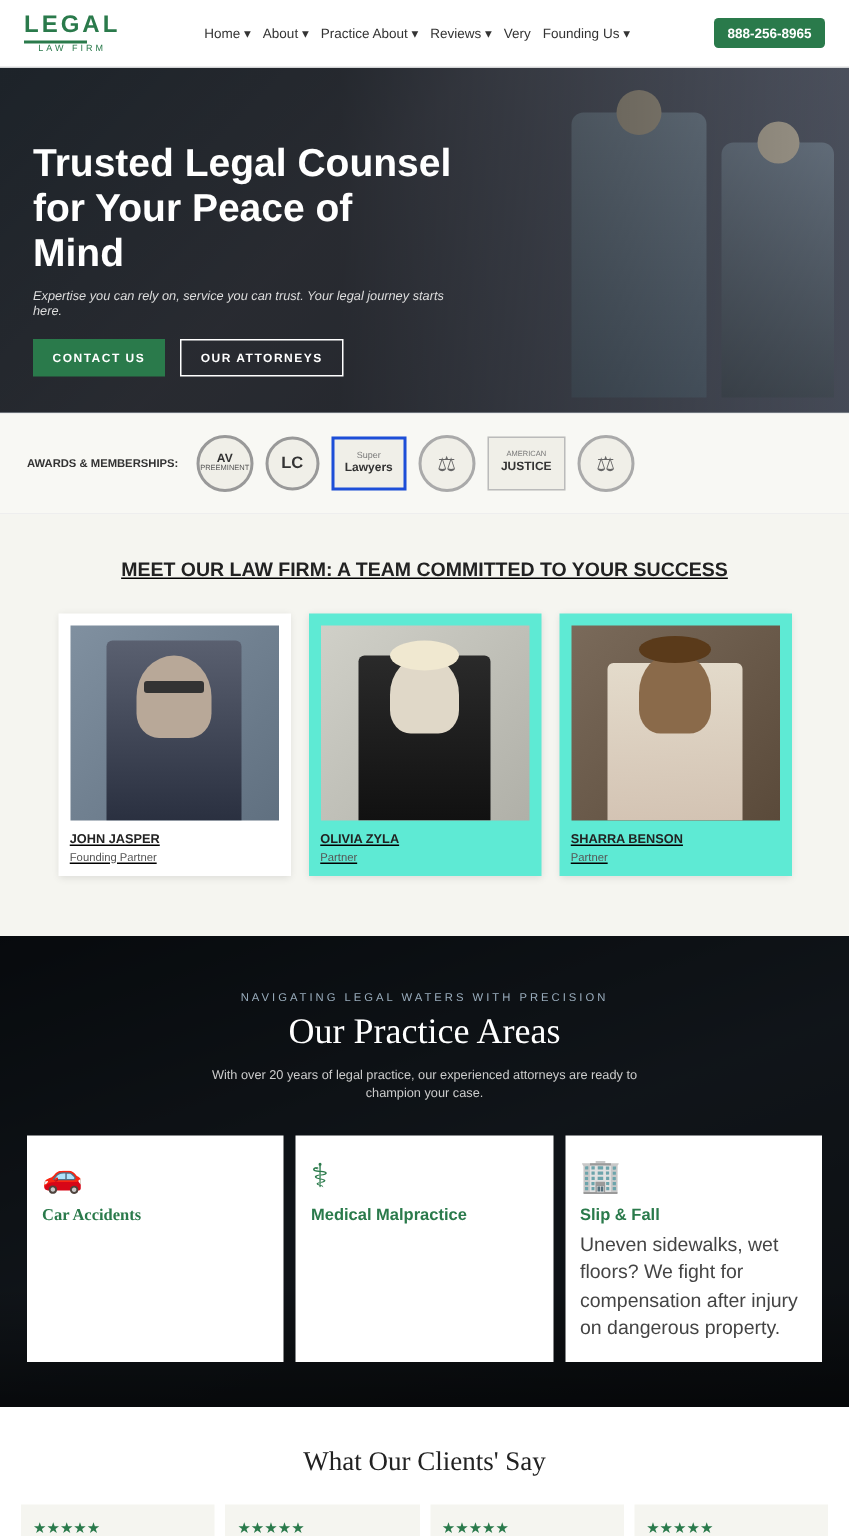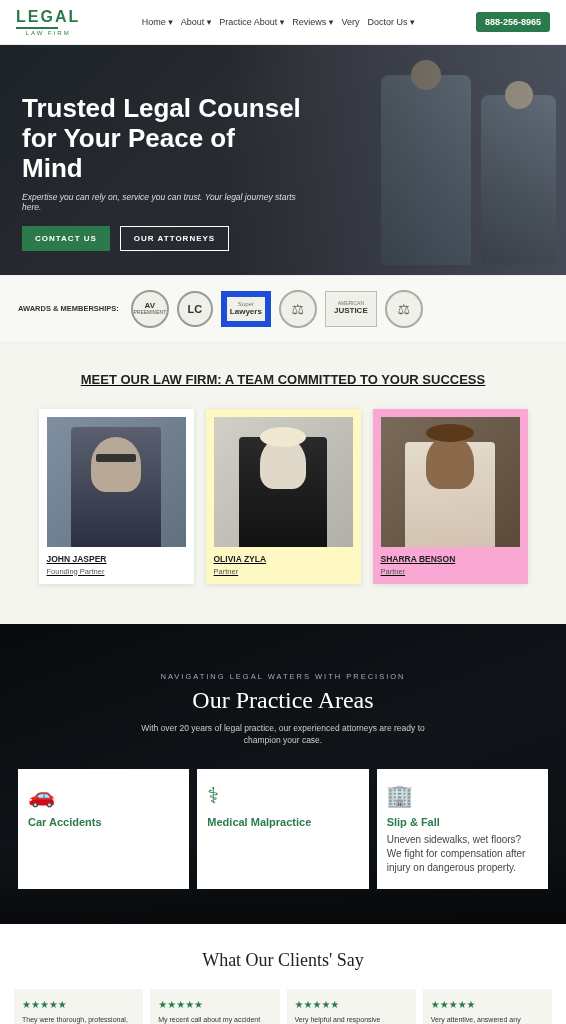--- a/index.html
+++ b/index.html
@@ -28,21 +28,21 @@
     <span style="font-size:16px; font-weight:900; color:#2a7a4b; letter-spacing:2px;">LEGAL</span>
     <div style="width:42px; height:1.5px; background:#2a7a4b; margin:1px 0;"></div>
     <span style="font-size:6px; color:#2a7a4b; letter-spacing:2px; display:block;">LAW FIRM</span>
   </div>
   <div style="display:flex; align-items:center; gap:8px;">
     <span style="font-size:9px; color:#333; cursor:pointer;">Home ▾</span>
     <span style="font-size:9px; color:#333; cursor:pointer;">About ▾</span>
     <span style="font-size:9px; color:#333; cursor:pointer;">Practice About ▾</span>
     <span style="font-size:9px; color:#333; cursor:pointer;">Reviews ▾</span>
     <span style="font-size:9px; color:#333; cursor:pointer;">Very</span>
-    <span style="font-size:9px; color:#333; cursor:pointer;">Doctor Us ▾</span>
+    <span style="font-size:9px; color:#333; cursor:pointer;">Founding Us ▾</span>
   </div>
   <button style="background:#2a7a4b; color:#fff; padding:5px 9px; border:none; border-radius:3px; font-size:9px; font-weight:bold; cursor:pointer;">888-256-8965</button>
 </nav>
 
 <div class="hero" style="position:relative; min-height:230px; overflow:hidden; display:flex; align-items:flex-end; padding:24px 22px;">
 
   <div style="position:absolute; inset:0; background:linear-gradient(135deg, #4a5a6a 0%, #6a7080 40%, #5a6070 100%); opacity:0.9;"></div>
 
   <div style="position:absolute; right:10px; top:0; bottom:0; width:55%; display:flex; align-items:center; justify-content:flex-end;">
 
@@ -68,21 +68,21 @@
 <div style="background:#f8f8f4; padding:14px 18px; display:flex; align-items:center; gap:12px; border-top:1px solid #eee; border-bottom:1px solid #eee; flex-wrap:wrap;">
   <span style="font-size:7.5px; font-weight:bold; color:#333; white-space:nowrap; text-transform:uppercase;">AWARDS &amp; MEMBERSHIPS:</span>
   <div style="display:flex; align-items:center; gap:8px; flex-wrap:wrap;">
     <div style="width:38px; height:38px; border-radius:50%; border:2px solid #999; display:flex; align-items:center; justify-content:center; background:#f0efe8; flex-direction:column;">
       <span style="font-size:8px; font-weight:900; color:#333; line-height:1;">AV</span>
       <span style="font-size:5px; color:#555; text-align:center; line-height:1.1;">PREEMINENT</span>
     </div>
     <div style="width:36px; height:36px; border-radius:50%; border:2px solid #999; display:flex; align-items:center; justify-content:center; background:#f0efe8;">
       <span style="font-size:11px; font-weight:900; color:#333;">LC</span>
     </div>
-    <div style="width:50px; height:36px; border:6px solid #1d4ed8; display:flex; align-items:center; justify-content:center; background:#f0efe8; flex-direction:column;">
+    <div style="width:50px; height:36px; border:2px solid #1d4ed8; display:flex; align-items:center; justify-content:center; background:#f0efe8; flex-direction:column;">
       <span style="font-size:6px; color:#777; line-height:1;">Super</span>
       <span style="font-size:8px; font-weight:bold; color:#333; line-height:1.2;">Lawyers</span>
     </div>
     <div style="width:38px; height:38px; border-radius:50%; border:2px solid #aaa; display:flex; align-items:center; justify-content:center; background:#f0efe8;">
       <span style="font-size:14px; color:#666;">⚖</span>
     </div>
     <div style="width:52px; height:36px; border:1px solid #bbb; display:flex; align-items:center; justify-content:center; background:#f0efe8; flex-direction:column;">
       <span style="font-size:5px; color:#777; line-height:1;">AMERICAN</span>
       <span style="font-size:8px; font-weight:bold; color:#333; line-height:1.3;">JUSTICE</span>
     </div>
@@ -102,68 +102,68 @@
 
         <div style="position:absolute; bottom:0; left:50%; transform:translateX(-50%); width:90px; height:120px; background:linear-gradient(180deg, #5a6070 0%, #2a3040 100%); border-radius:4px 4px 0 0;"></div>
         <div style="position:absolute; bottom:55px; left:50%; transform:translateX(-50%); width:50px; height:55px; background:#b8a898; border-radius:50% 50% 30% 30%;"></div>
         <div style="position:absolute; bottom:85px; left:50%; transform:translateX(-50%); width:40px; height:8px; background:#333; border-radius:2px;"></div>
       </div>
       <div style="font-size:8.5px; font-weight:900; color:#222; margin-top:7px; text-transform:uppercase; line-height:1.3;">JOHN
 JASPER</div>
       <div style="font-size:7.5px; color:#555; margin-top:2px;">Founding Partner</div>
     </div>
 
-    <div style="background:#fef9c3; padding:8px; width:155px; box-shadow:0 1px 5px rgba(0,0,0,0.1);">
+    <div style="background:#5eead4; padding:8px; width:155px; box-shadow:0 1px 5px rgba(0,0,0,0.1);">
       <div style="width:100%; height:130px; background:linear-gradient(135deg, #d0d0c8 0%, #b0b0a8 100%); overflow:hidden; position:relative; display:flex; align-items:flex-end; justify-content:center;">
         <div style="position:absolute; bottom:0; left:50%; transform:translateX(-50%); width:88px; height:110px; background:linear-gradient(180deg, #2a2a2a 0%, #111 100%); border-radius:4px 4px 0 0;"></div>
         <div style="position:absolute; bottom:58px; left:50%; transform:translateX(-50%); width:46px; height:52px; background:#e0d8c8; border-radius:50% 50% 30% 30%;"></div>
         <div style="position:absolute; bottom:100px; left:50%; transform:translateX(-50%); width:46px; height:20px; background:#f0e8d0; border-radius:50%;"></div>
       </div>
       <div style="font-size:8.5px; font-weight:900; color:#222; margin-top:7px; text-transform:uppercase; line-height:1.3;">OLIVIA
 ZYLA</div>
       <div style="font-size:7.5px; color:#555; margin-top:2px;">Partner</div>
     </div>
 
-    <div style="background:#f9a8d4; padding:8px; width:155px; box-shadow:0 1px 5px rgba(0,0,0,0.1);">
+    <div style="background:#5eead4; padding:8px; width:155px; box-shadow:0 1px 5px rgba(0,0,0,0.1);">
       <div style="width:100%; height:130px; background:linear-gradient(135deg, #7a6a5a 0%, #5a4a3a 100%); overflow:hidden; position:relative; display:flex; align-items:flex-end; justify-content:center;">
         <div style="position:absolute; bottom:0; left:50%; transform:translateX(-50%); width:90px; height:105px; background:linear-gradient(180deg, #f0e8d8 0%, #e0d0c0 100%); border-radius:4px 4px 0 0; opacity:0.9;"></div>
         <div style="position:absolute; bottom:58px; left:50%; transform:translateX(-50%); width:48px; height:54px; background:#8a6a4a; border-radius:50% 50% 30% 30%;"></div>
         <div style="position:absolute; bottom:105px; left:50%; transform:translateX(-50%); width:48px; height:18px; background:#5a3a1a; border-radius:50%;"></div>
       </div>
       <div style="font-size:8.5px; font-weight:900; color:#222; margin-top:7px; text-transform:uppercase; line-height:1.3;">SHARRA BENSON</div>
       <div style="font-size:7.5px; color:#555; margin-top:2px;">Partner</div>
     </div>
 
   </div>
 </div>
 
 <div style="position:relative; padding:36px 18px 30px; overflow:hidden; min-height:300px;">
   <div style="position:absolute; inset:0; background:linear-gradient(rgba(0,0,0,0.72), rgba(0,0,0,0.72)), linear-gradient(160deg, #1a2530 0%, #3a4a5a 50%, #2a3540 100%);"></div>
 
   <div style="position:absolute; bottom:0; left:0; right:0; height:80px; background:linear-gradient(180deg, transparent 0%, rgba(0,0,0,0.5) 100%);"></div>
   <div style="position:relative; z-index:2;">
-    <p style="text-align:center; font-size:7.5px; color:#9aadbd; text-transform:uppercase; letter-spacing:2px; margin-bottom:6px;margin-top:12px;">NAVIGATING LEGAL WATERS WITH PRECISION</p>
+    <p style="text-align:center; font-size:7.5px; color:#9aadbd; text-transform:uppercase; letter-spacing:2px; margin-bottom:6px;">NAVIGATING LEGAL WATERS WITH PRECISION</p>
     <h2 style="text-align:center; font-size:24px; font-weight:400; color:#fff; font-family:Georgia, serif; margin-bottom:8px;">Our Practice Areas</h2>
     <p style="text-align:center; font-size:8.5px; color:#ccc; margin-bottom:22px; max-width:310px; margin-left:auto; margin-right:auto; line-height:1.5;">With over 20 years of legal practice, our experienced attorneys are ready to champion your case.</p>
     <div style="display:flex; gap:8px;">
 
       <div style="background:#fff; padding:14px 10px; flex:1; min-width:0; cursor:pointer;">
         <div style="color:#2a7a4b; font-size:22px; margin-bottom:7px;">🚗</div>
-        <div style="font-size:11px; font-weight:bold; color:#2a7a4b; margin-bottom:5px;">Car Accidents</div>
+        <div style="font-size:11px; font-weight:bold; color:#2a7a4b; margin-bottom:5px;font-family:Liberation Serif, serif;">Car Accidents</div>
       </div>
 
       <div style="background:#fff; padding:14px 10px; flex:1; min-width:0; cursor:pointer;">
         <div style="color:#2a7a4b; font-size:22px; margin-bottom:7px;">⚕</div>
         <div style="font-size:11px; font-weight:bold; color:#2a7a4b; margin-bottom:5px;">Medical Malpractice</div>
       </div>
 
       <div style="background:#fff; padding:14px 10px; flex:1; min-width:0; cursor:pointer;">
         <div style="color:#2a7a4b; font-size:22px; margin-bottom:7px;">🏢</div>
         <div style="font-size:11px; font-weight:bold; color:#2a7a4b; margin-bottom:5px;">Slip &amp; Fall</div>
-        <div style="font-size:10px; color:#444; line-height:1.4;">Uneven sidewalks, wet floors? We fight for compensation after injury on dangerous property.</div>
+        <div style="font-size:13px; color:#444; line-height:1.4;">Uneven sidewalks, wet floors? We fight for compensation after injury on dangerous property.</div>
       </div>
 
     </div>
   </div>
 </div>
 
 <div style="padding:26px 14px 24px; background:#fff;">
   <h2 style="text-align:center; font-size:18px; font-weight:400; color:#222; margin-bottom:18px; font-family:Georgia, serif;">What Our Clients' Say</h2>
   <div style="display:flex; gap:7px;">
 

